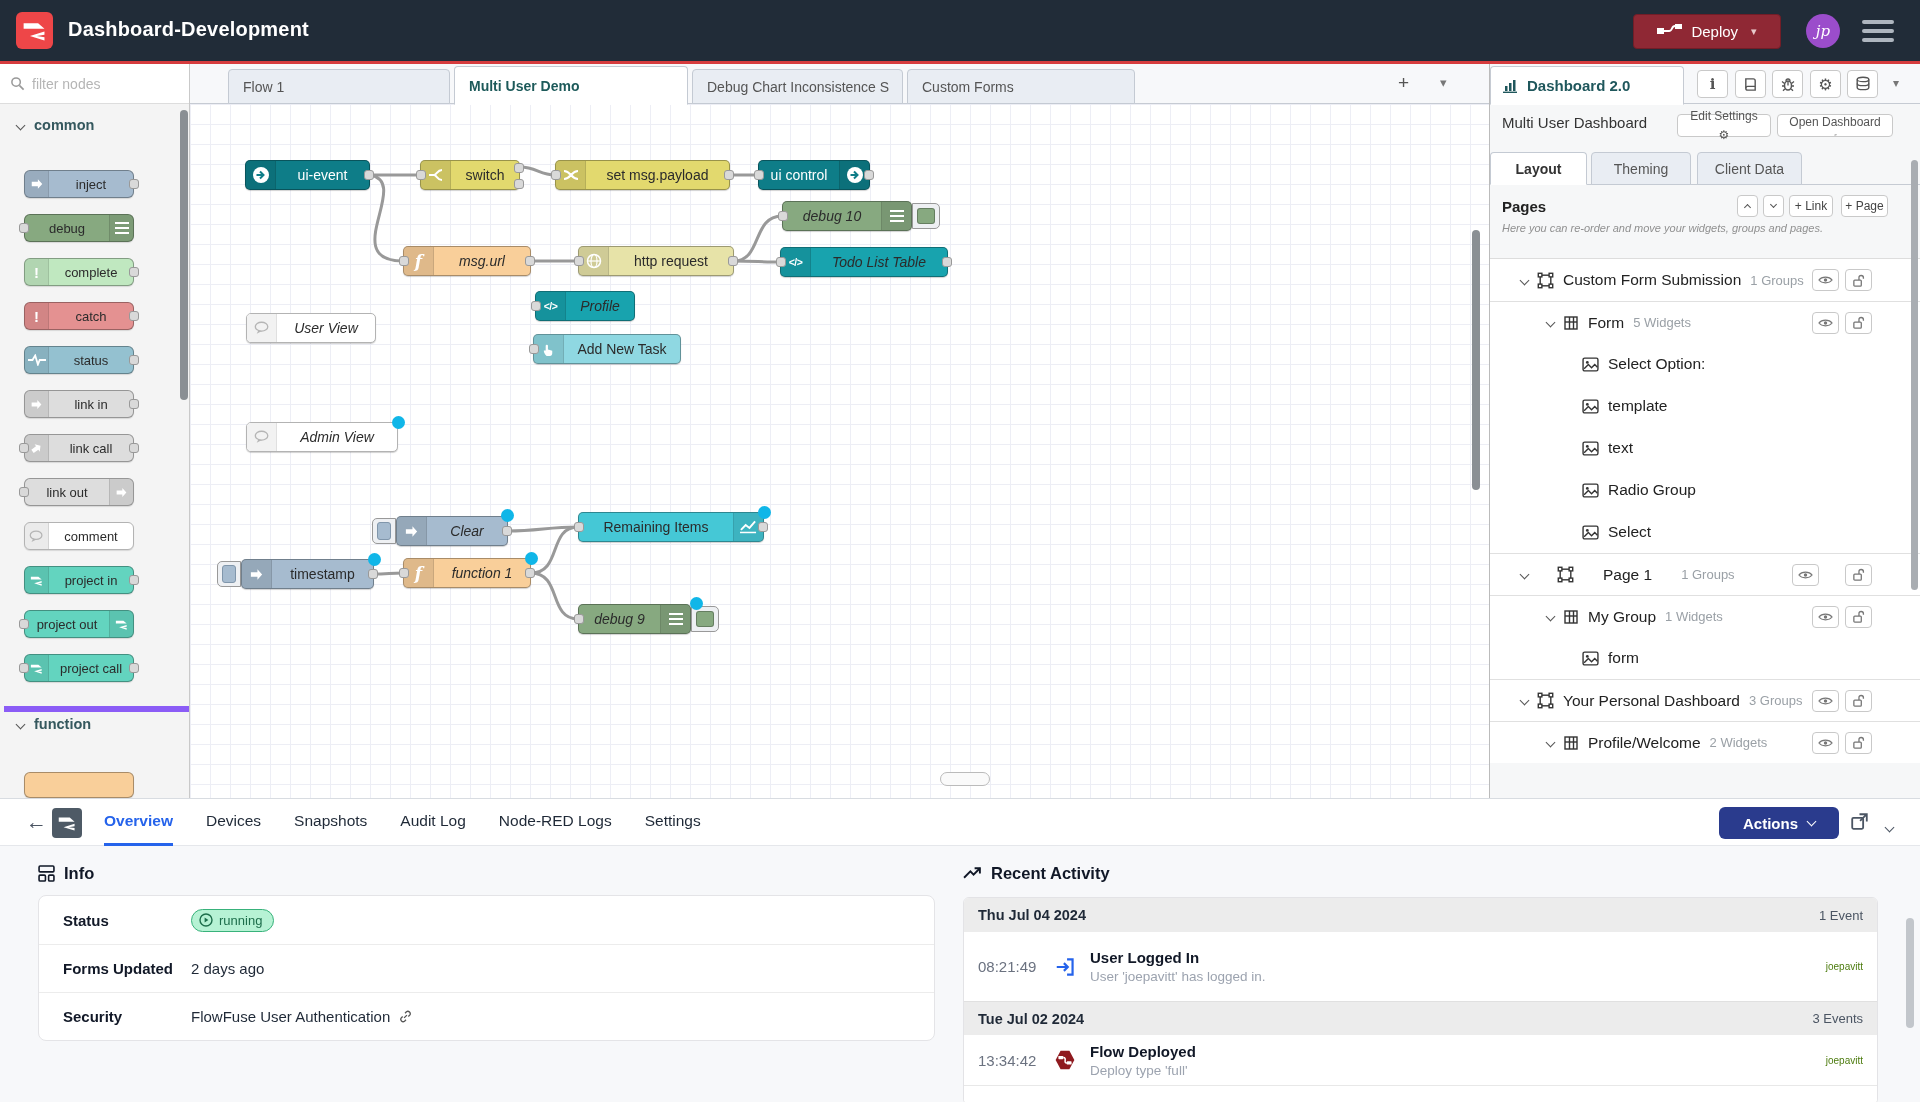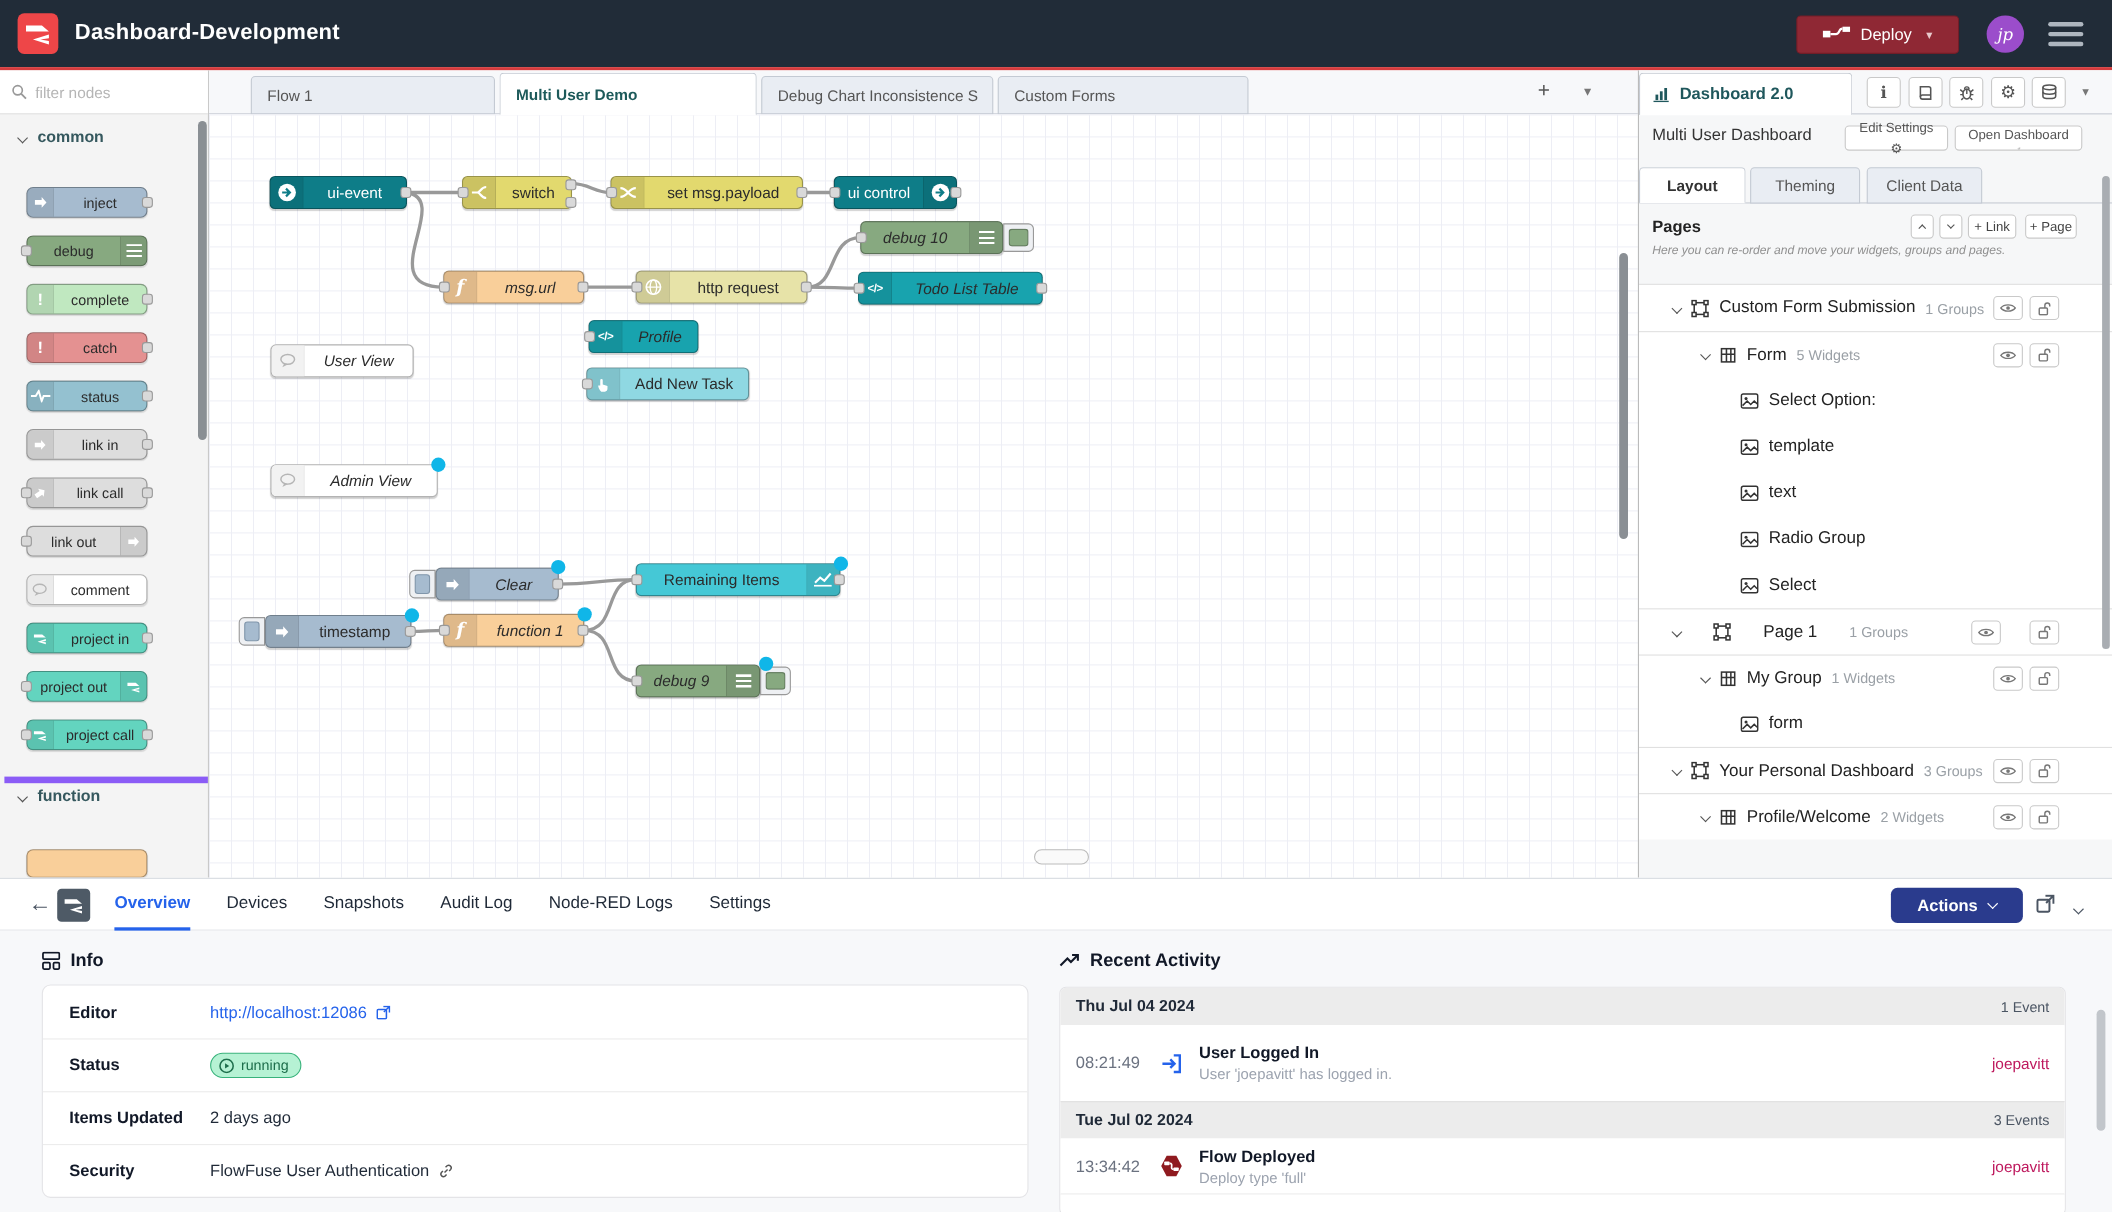--- a/index.html
+++ b/index.html
@@ -126,21 +126,21 @@
 
   #activity-list { position:absolute; left:963px; top:99px; width:915px; background:#fff; border:1px solid #e3e3e6; border-radius:6px; overflow:hidden; }
   .act-date { display:flex; align-items:center; height:34px; background:#ececec; padding:0 14px; }
   .act-date .d { font-size:14.5px; font-weight:bold; color:#1f2937; }
   .act-date .c { margin-left:auto; font-size:13px; color:#4b5563; }
   .act-ev { display:flex; align-items:center; padding:0 14px; background:#fff; }
   .act-ev .t { width:76px; font-size:15px; color:#6b7280; flex:none; }
   .act-ev .ic { width:36px; flex:none; display:flex; }
   .act-ev .tt { font-size:15px; font-weight:bold; color:#111827; }
   .act-ev .dd { font-size:13.5px; color:#9ca3af; margin-top:3px; }
-  .act-ev .u { margin-left:auto; font-size:14px; color:#be185d;text-align:right; }
+  .act-ev .u { margin-left:auto; font-size:10px; color:#4d7c0f;text-align:right; }
   #act-scroll { position:absolute; left:1906px; top:120px; width:8px; height:110px; background:#c2c6cb; border-radius:4px; }
 </style>
 </head>
 <body>
 
 <div id="header">
   <div class="ff-logo">
     <svg width="29" height="29" viewBox="0 0 32 32">
         <polygon points="4,8 20,8 27,14 4,14" fill="#fff"></polygon>
         <polygon points="27,17 11,22 27,27 27,23.4 18.5,22 27,20.6" fill="#fff"></polygon>
@@ -872,43 +872,33 @@
   <div class="sec-head" style="left:38px;">
     <svg width="17" height="17" viewBox="0 0 16 16" stroke="#111827" fill="none" stroke-width="1.5">
         <rect x="1" y="1" width="14" height="5.5" rx="1"></rect>
         <rect x="1" y="9.5" width="6" height="5.5" rx="1"></rect>
         <rect x="10" y="9.5" width="5" height="5.5" rx="1"></rect>
       </svg>
     <span>Info</span>
   </div>
   <div id="info-card">
     <div class="info-row">
-      <span class="info-label">Editor</span>
-      <span class="info-val link-blue">
-        <span>http://localhost:12086</span>
-        <svg width="13" height="13" viewBox="0 0 14 14" stroke="#2563eb" stroke-width="1.5" fill="none">
-            <rect x="1" y="4" width="9" height="9" rx="1"></rect>
-            <path d="M7 1 h6 v6 M13 1 L7.5 6.5"></path>
-          </svg>
-      </span>
-    </div>
-    <div class="info-row">
       <span class="info-label">Status</span>
       <span class="info-val">
         <span id="badge-running">
           <svg width="14" height="14" viewBox="0 0 14 14">
               <circle cx="7" cy="7" r="6" fill="none" stroke="#1d6e4b" stroke-width="1.4"></circle>
               <path d="M5.6 4.6 l3.8 2.4 -3.8 2.4 z" fill="#1d6e4b"></path>
             </svg>
           <span>running</span>
         </span>
       </span>
     </div>
     <div class="info-row">
-      <span class="info-label">Items Updated</span>
+      <span class="info-label">Forms Updated</span>
       <span class="info-val">2 days ago</span>
     </div>
     <div class="info-row">
       <span class="info-label">Security</span>
       <span class="info-val">
         <span>FlowFuse User Authentication</span>
         <svg width="15" height="15" viewBox="0 0 16 16" stroke="#555" stroke-width="1.4" fill="none">
             <path d="M6.5 9.5 L9.5 6.5 M5 8 L3.5 9.5 a2.5 2.5 0 0 0 3.5 3.5 L8.5 11.5 M11 8 L12.5 6.5 a2.5 2.5 0 0 0 -3.5 -3.5 L7.5 4.5"></path>
           </svg>
       </span>

